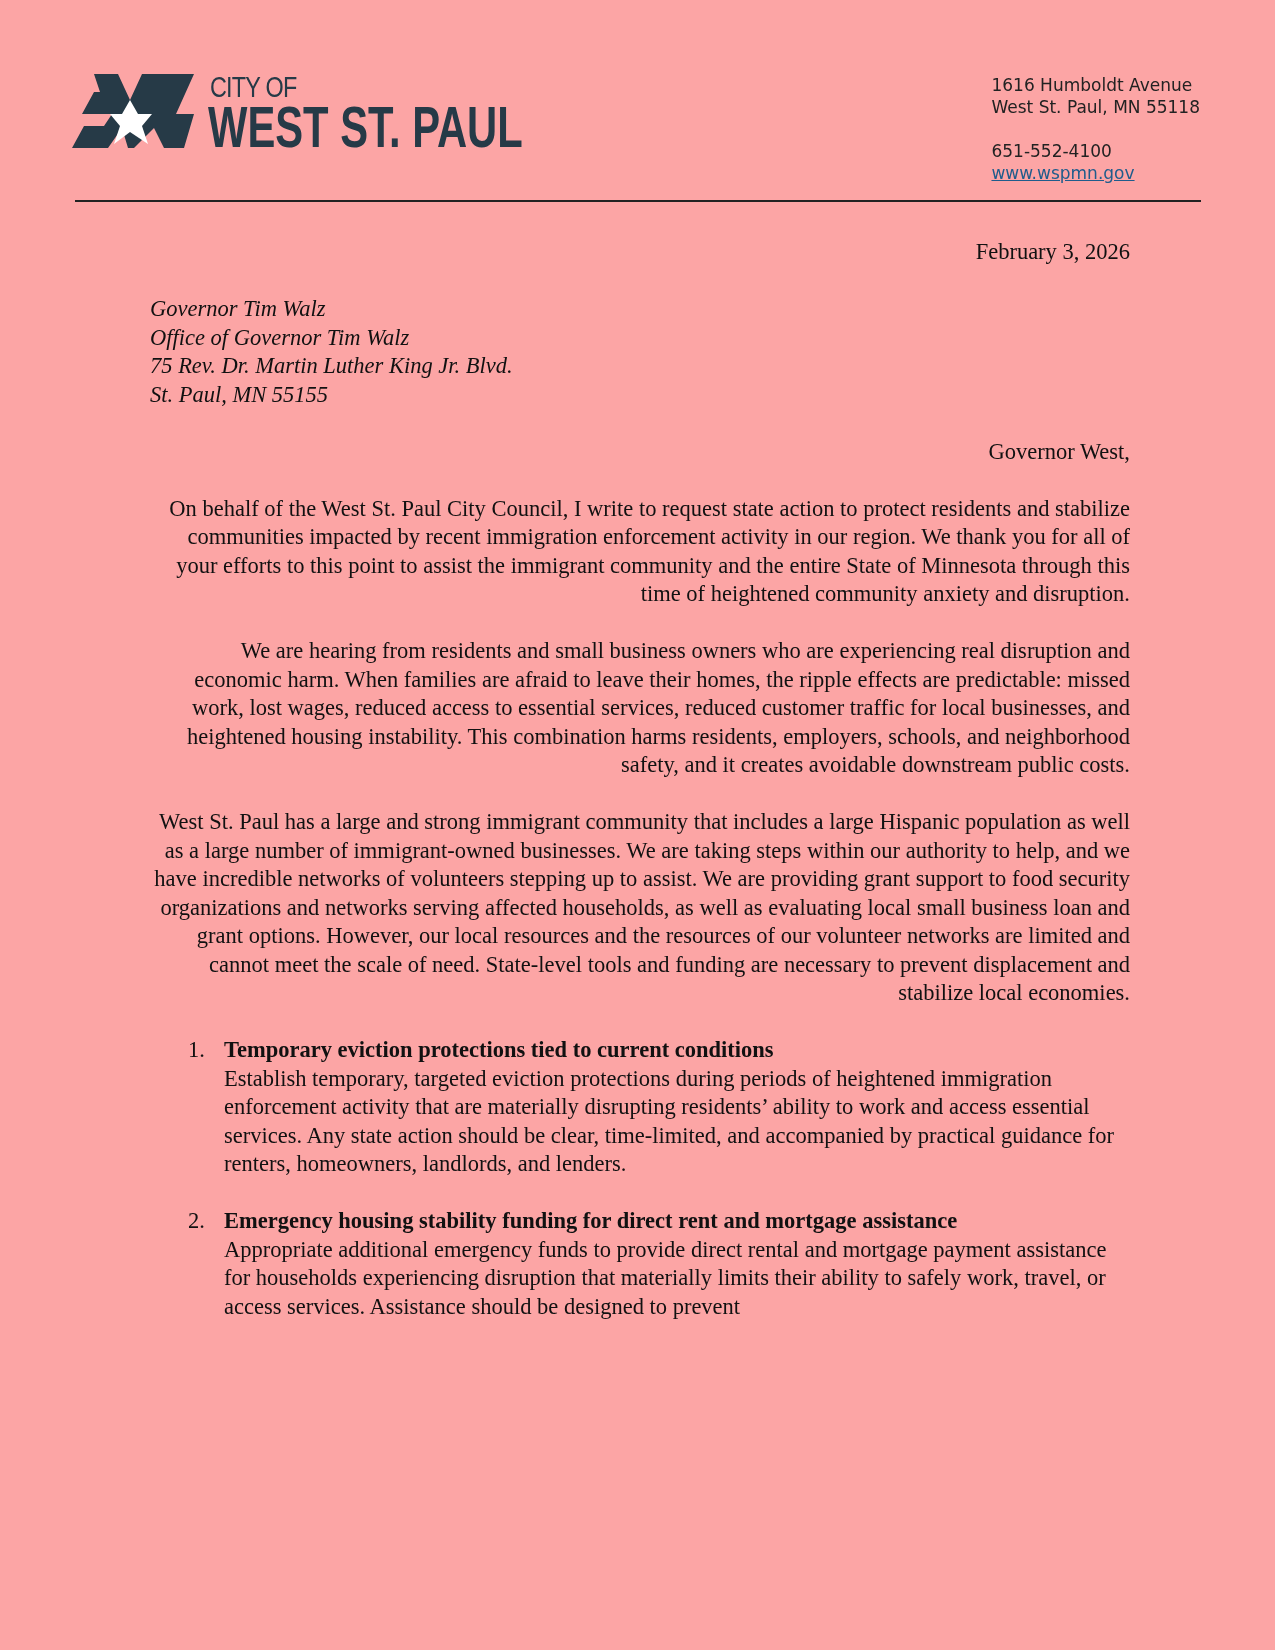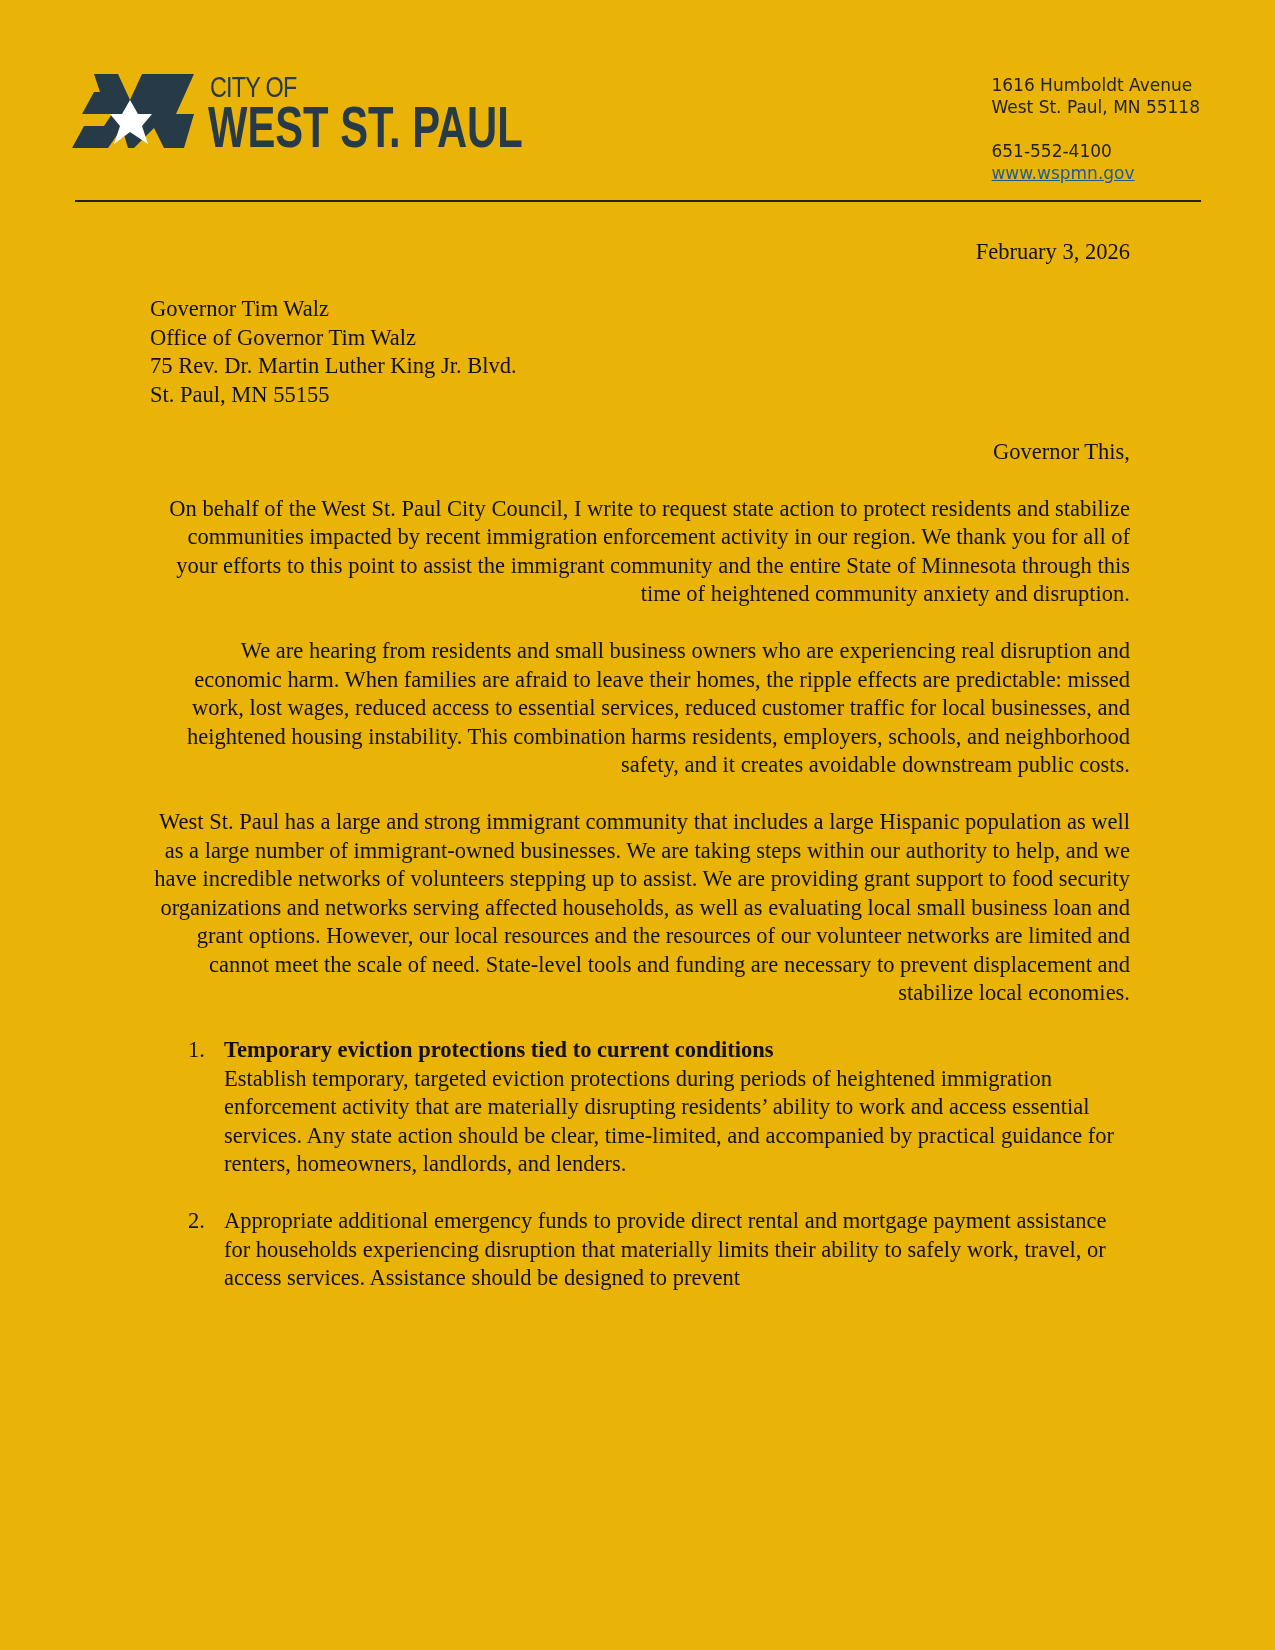--- a/index.html
+++ b/index.html
@@ -1,33 +1,33 @@
 <!DOCTYPE html>
 <html><head>
 <meta charset="utf-8">
 <style>
   html, body { margin: 0; padding: 0; background: #ffffff; }
   body { width: 1275px; height: 1650px; position: relative; overflow: hidden; }
-  .page { position: absolute; left: 0; top: 0; width: 1275px; height: 1650px; background: #eab308; }
+  .page { position: absolute; left: 0; top: 0; width: 1275px; height: 1650px; background: #fca5a5; }
 
   .logo { position: absolute; left: 72px; top: 72px; width: 400px; height: 80px; }
   .logo svg.mark { position: absolute; left: 0; top: 2px; }
   .logo-city { position: absolute; left: 138px; top: 0px; font-family: "Liberation Sans", sans-serif; font-size: 30px; color: #263a47; letter-spacing: -1px; transform: scaleX(0.78); transform-origin: left top; line-height: 30px; }
   .logo-name { position: absolute; left: 136px; top: 26px; font-family: "Liberation Sans", sans-serif; font-weight: bold; font-size: 58px; color: #263a47; line-height: 58px; transform: scaleX(0.72); transform-origin: left top; letter-spacing: 0px; white-space: nowrap; }
 
   .contact { position: absolute; right: 75px; top: 74px; text-align: left; font-family: "DejaVu Sans", sans-serif; font-size: 17px; color: #222; line-height: 22px; }
   .contact .gap { height: 22px; }
   .contact a { color: #1f5c8c; text-decoration: underline; }
 
   .rule { position: absolute; left: 75px; top: 200px; width: 1126px; height: 0; border-top: 2px solid #222; }
 
   .body { position: absolute; left: 150px; top: 238px; width: 980px; font-family: "Liberation Serif", serif; font-size: 22.5px; line-height: 28.5px; color: #111; }
   .body p { margin: 0 0 28.5px 0; text-align: right; }
   .body .addr { margin: 0 0 28.5px 0; }
-  .body .addr div { white-space: nowrap; }
+  .body .addr div { white-space: nowrap; font-style: italic; }
 
   .list { margin: 0; padding: 0; list-style: none; }
   .list li { position: relative; padding-left: 74px; margin-bottom: 28.5px; }
   .list .num { position: absolute; left: 38px; top: 0; }
   .list .head { font-weight: bold; }
 </style>
 </head>
 <body>
 
 <div class="page">
@@ -56,32 +56,33 @@
   <div class="body">
     <p>February 3, 2026</p>
 
     <div class="addr">
       <div>Governor Tim Walz</div>
       <div>Office of Governor Tim Walz</div>
       <div>75 Rev. Dr. Martin Luther King Jr. Blvd.</div>
       <div>St. Paul, MN 55155</div>
     </div>
 
-    <p>Governor This,</p>
+    <p>Governor West,</p>
 
     <p>On behalf of the West St. Paul City Council, I write to request state action to protect residents and stabilize communities impacted by recent immigration enforcement activity in our region. We thank you for all of your efforts to this point to assist the immigrant community and the entire State of Minnesota through this time of heightened community anxiety and disruption.</p>
     <p>We are hearing from residents and small business owners who are experiencing real disruption and economic harm. When families are afraid to leave their homes, the ripple effects are predictable: missed work, lost wages, reduced access to essential services, reduced customer traffic for local businesses, and heightened housing instability. This combination harms residents, employers, schools, and neighborhood safety, and it creates avoidable downstream public costs.</p>
     <p>West St. Paul has a large and strong immigrant community that includes a large Hispanic population as well as a large number of immigrant-owned businesses. We are taking steps within our authority to help, and we have incredible networks of volunteers stepping up to assist. We are providing grant support to food security organizations and networks serving affected households, as well as evaluating local small business loan and grant options. However, our local resources and the resources of our volunteer networks are limited and cannot meet the scale of need. State-level tools and funding are necessary to prevent displacement and stabilize local economies.</p>
 
     <ol class="list">
       <li>
         <span class="num">1.</span>
         <div class="head">Temporary eviction protections tied to current conditions</div>
         <div>Establish temporary, targeted eviction protections during periods of heightened immigration enforcement activity that are materially disrupting residents’ ability to work and access essential services. Any state action should be clear, time-limited, and accompanied by practical guidance for renters, homeowners, landlords, and lenders.</div>
       </li>
       <li>
         <span class="num">2.</span>
+        <div class="head">Emergency housing stability funding for direct rent and mortgage assistance</div>
         <div>Appropriate additional emergency funds to provide direct rental and mortgage payment assistance for households experiencing disruption that materially limits their ability to safely work, travel, or access services. Assistance should be designed to prevent</div>
       </li>
     </ol>
   </div>
 
 </div>
 
 </body></html>

